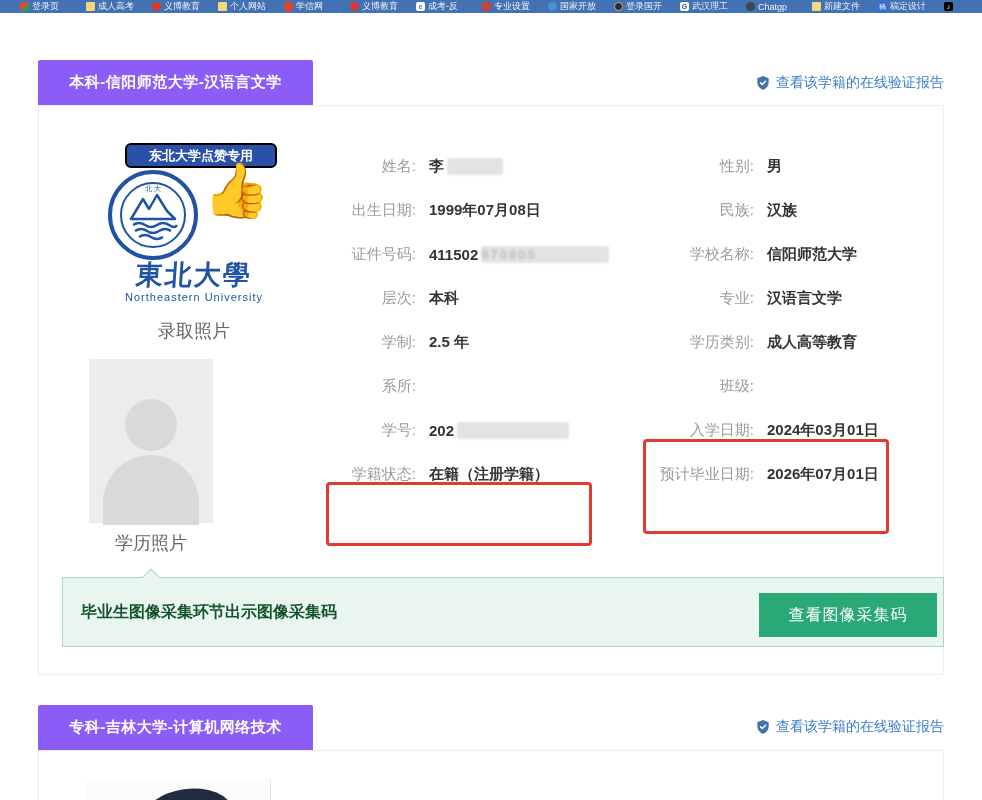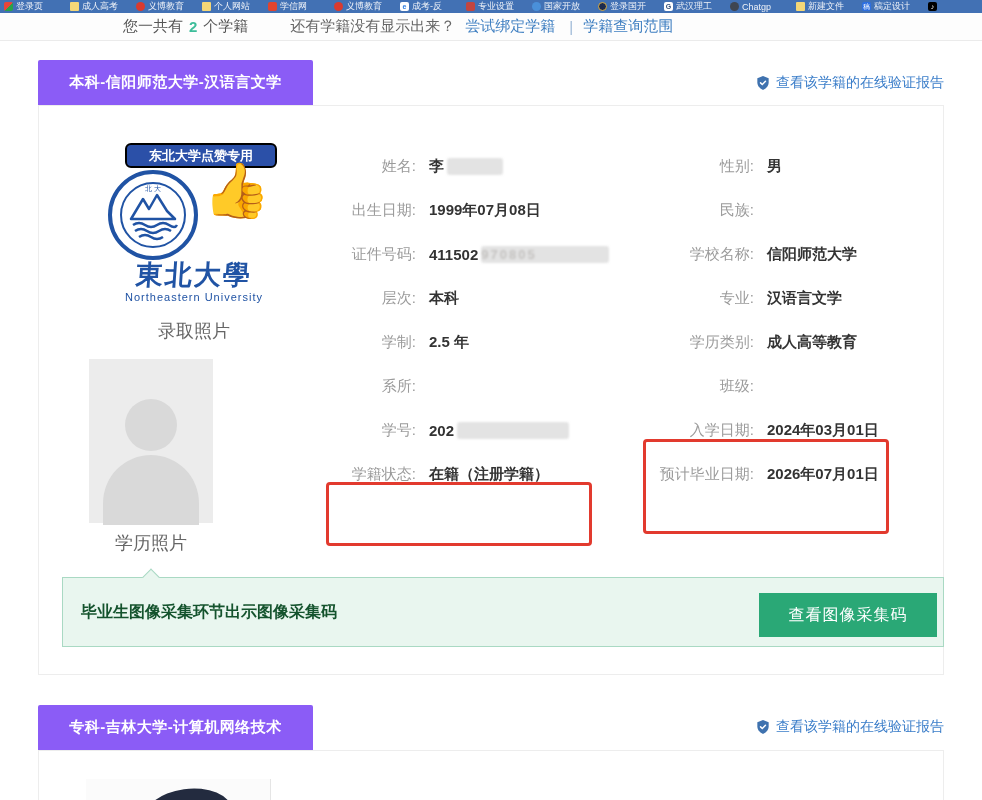--- a/index.html
+++ b/index.html
@@ -3,21 +3,21 @@
 <meta charset="utf-8">
 <style>
   * { margin:0; padding:0; box-sizing:border-box; }
   html,body { width:982px; height:800px; overflow:hidden; background:#fff;
               font-family:"Liberation Sans","DejaVu Sans",sans-serif; }
   .page { position:relative; width:982px; height:800px; background:#fff; }
 
   
   .bkbar { position:absolute; left:0; top:0; width:982px; height:13px;
            background:#4271b4; display:flex; align-items:center; gap:4px;
-           padding:0 4px; overflow:hidden; }
+           padding:0 20px; overflow:hidden; }
   .bk { display:flex; align-items:center; gap:3px; flex:0 0 auto; width:62px; overflow:hidden; }
   .bk .lbl { color:#eef2f8; font-size:9px; white-space:nowrap; overflow:hidden; }
   .fav { width:9px; height:9px; flex:0 0 auto; display:inline-flex; align-items:center;
          justify-content:center; font-size:7px; line-height:1; border-radius:2px; }
   .f-grid  { background:linear-gradient(135deg,#e8453a 50%,#2aa24a 50%); border-radius:2px; }
   .f-folder{ background:#f4d777; border-radius:1px; }
   .f-redc  { background:#d93a2f; border-radius:50%; }
   .f-redb  { background:#e0442e; border-radius:2px; }
   .f-eb    { background:#fff; color:#2d7de0; font-weight:bold; border-radius:2px; }
   .f-reds  { background:#c2453f; border-radius:2px; }
@@ -166,30 +166,20 @@
       </span>
     <span class="bk">
         <span class="fav f-blueb">稿</span>
         <span class="lbl">稿定设计</span>
       </span>
     <span class="bk">
         <span class="fav f-tiktok">♪</span>
       </span>
   </div>
 
-  <div class="hdr">
-    <span class="hdr-pad"></span>
-    <span class="seg">您一共有</span>
-    <span class="count">2</span>
-    <span class="seg">个学籍</span>
-    <span class="q">还有学籍没有显示出来？</span>
-    <a class="blue">尝试绑定学籍</a>
-    <span class="pipe">|</span>
-    <a class="blue">学籍查询范围</a>
-  </div>
 
   <div class="tab" style="top:60px;">本科-信阳师范大学-汉语言文学</div>
 
   <div class="report" style="right:38px; top:74px;">
     <svg class="shield" viewBox="0 0 24 24">
       <path d="M12 1.5l8.5 3.2v6.3c0 5.3-3.7 9.6-8.5 11.5C7.2 20.6 3.5 16.3 3.5 11V4.7z" fill="#3f72af"></path>
       <path d="M8.3 11.8l2.6 2.6 4.8-5" stroke="#fff" stroke-width="2.2" fill="none" stroke-linecap="round" stroke-linejoin="round"></path>
     </svg>
     <span>查看该学籍的在线验证报告</span>
   </div>
@@ -226,20 +216,21 @@
             <span>李</span>
             <span class="blob blob-name"></span>
           </span>
         <span class="flabel">性别:</span>
         <span class="fvalue">男</span>
       </div>
       <div class="frow">
         <span class="flabel">出生日期:</span>
         <span class="fvalue">1999年07月08日</span>
         <span class="flabel">民族:</span>
+        <span class="fvalue">汉族</span>
       </div>
       <div class="frow">
         <span class="flabel">证件号码:</span>
         <span class="fvalue">
             <span>411502</span>
             <span class="blob blob-id">970805</span>
           </span>
         <span class="flabel">学校名称:</span>
         <span class="fvalue">信阳师范大学</span>
       </div>

